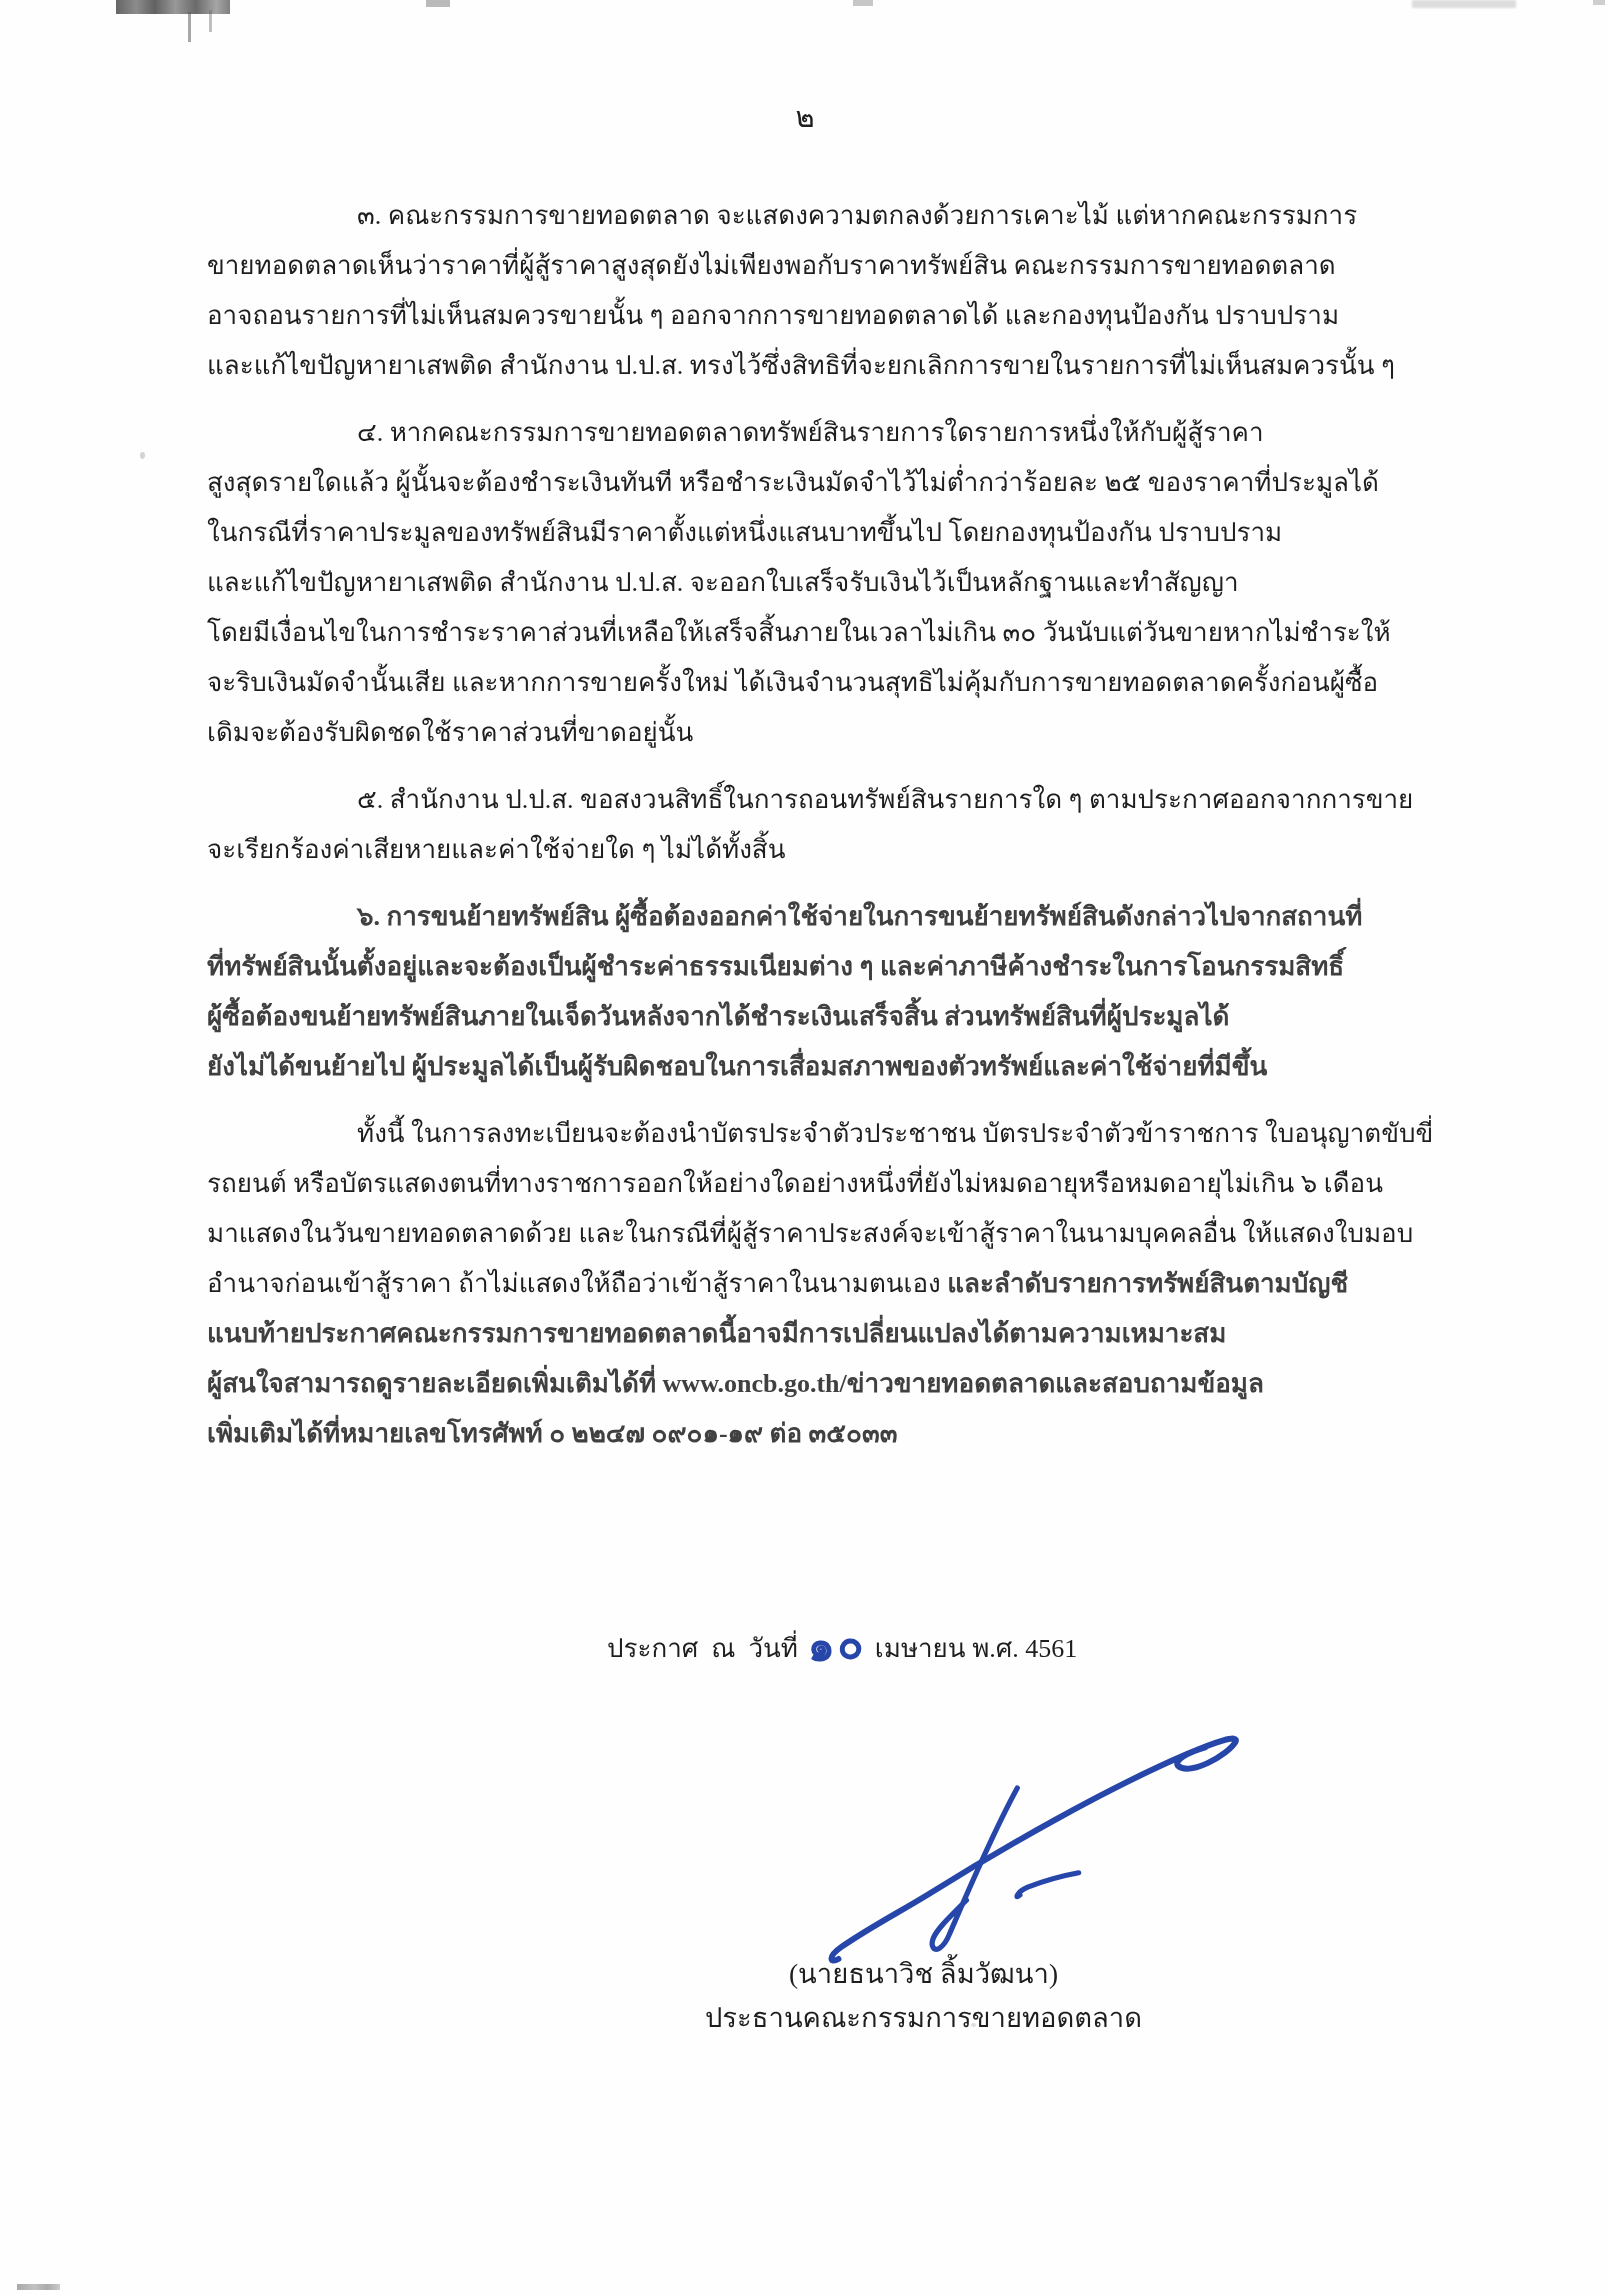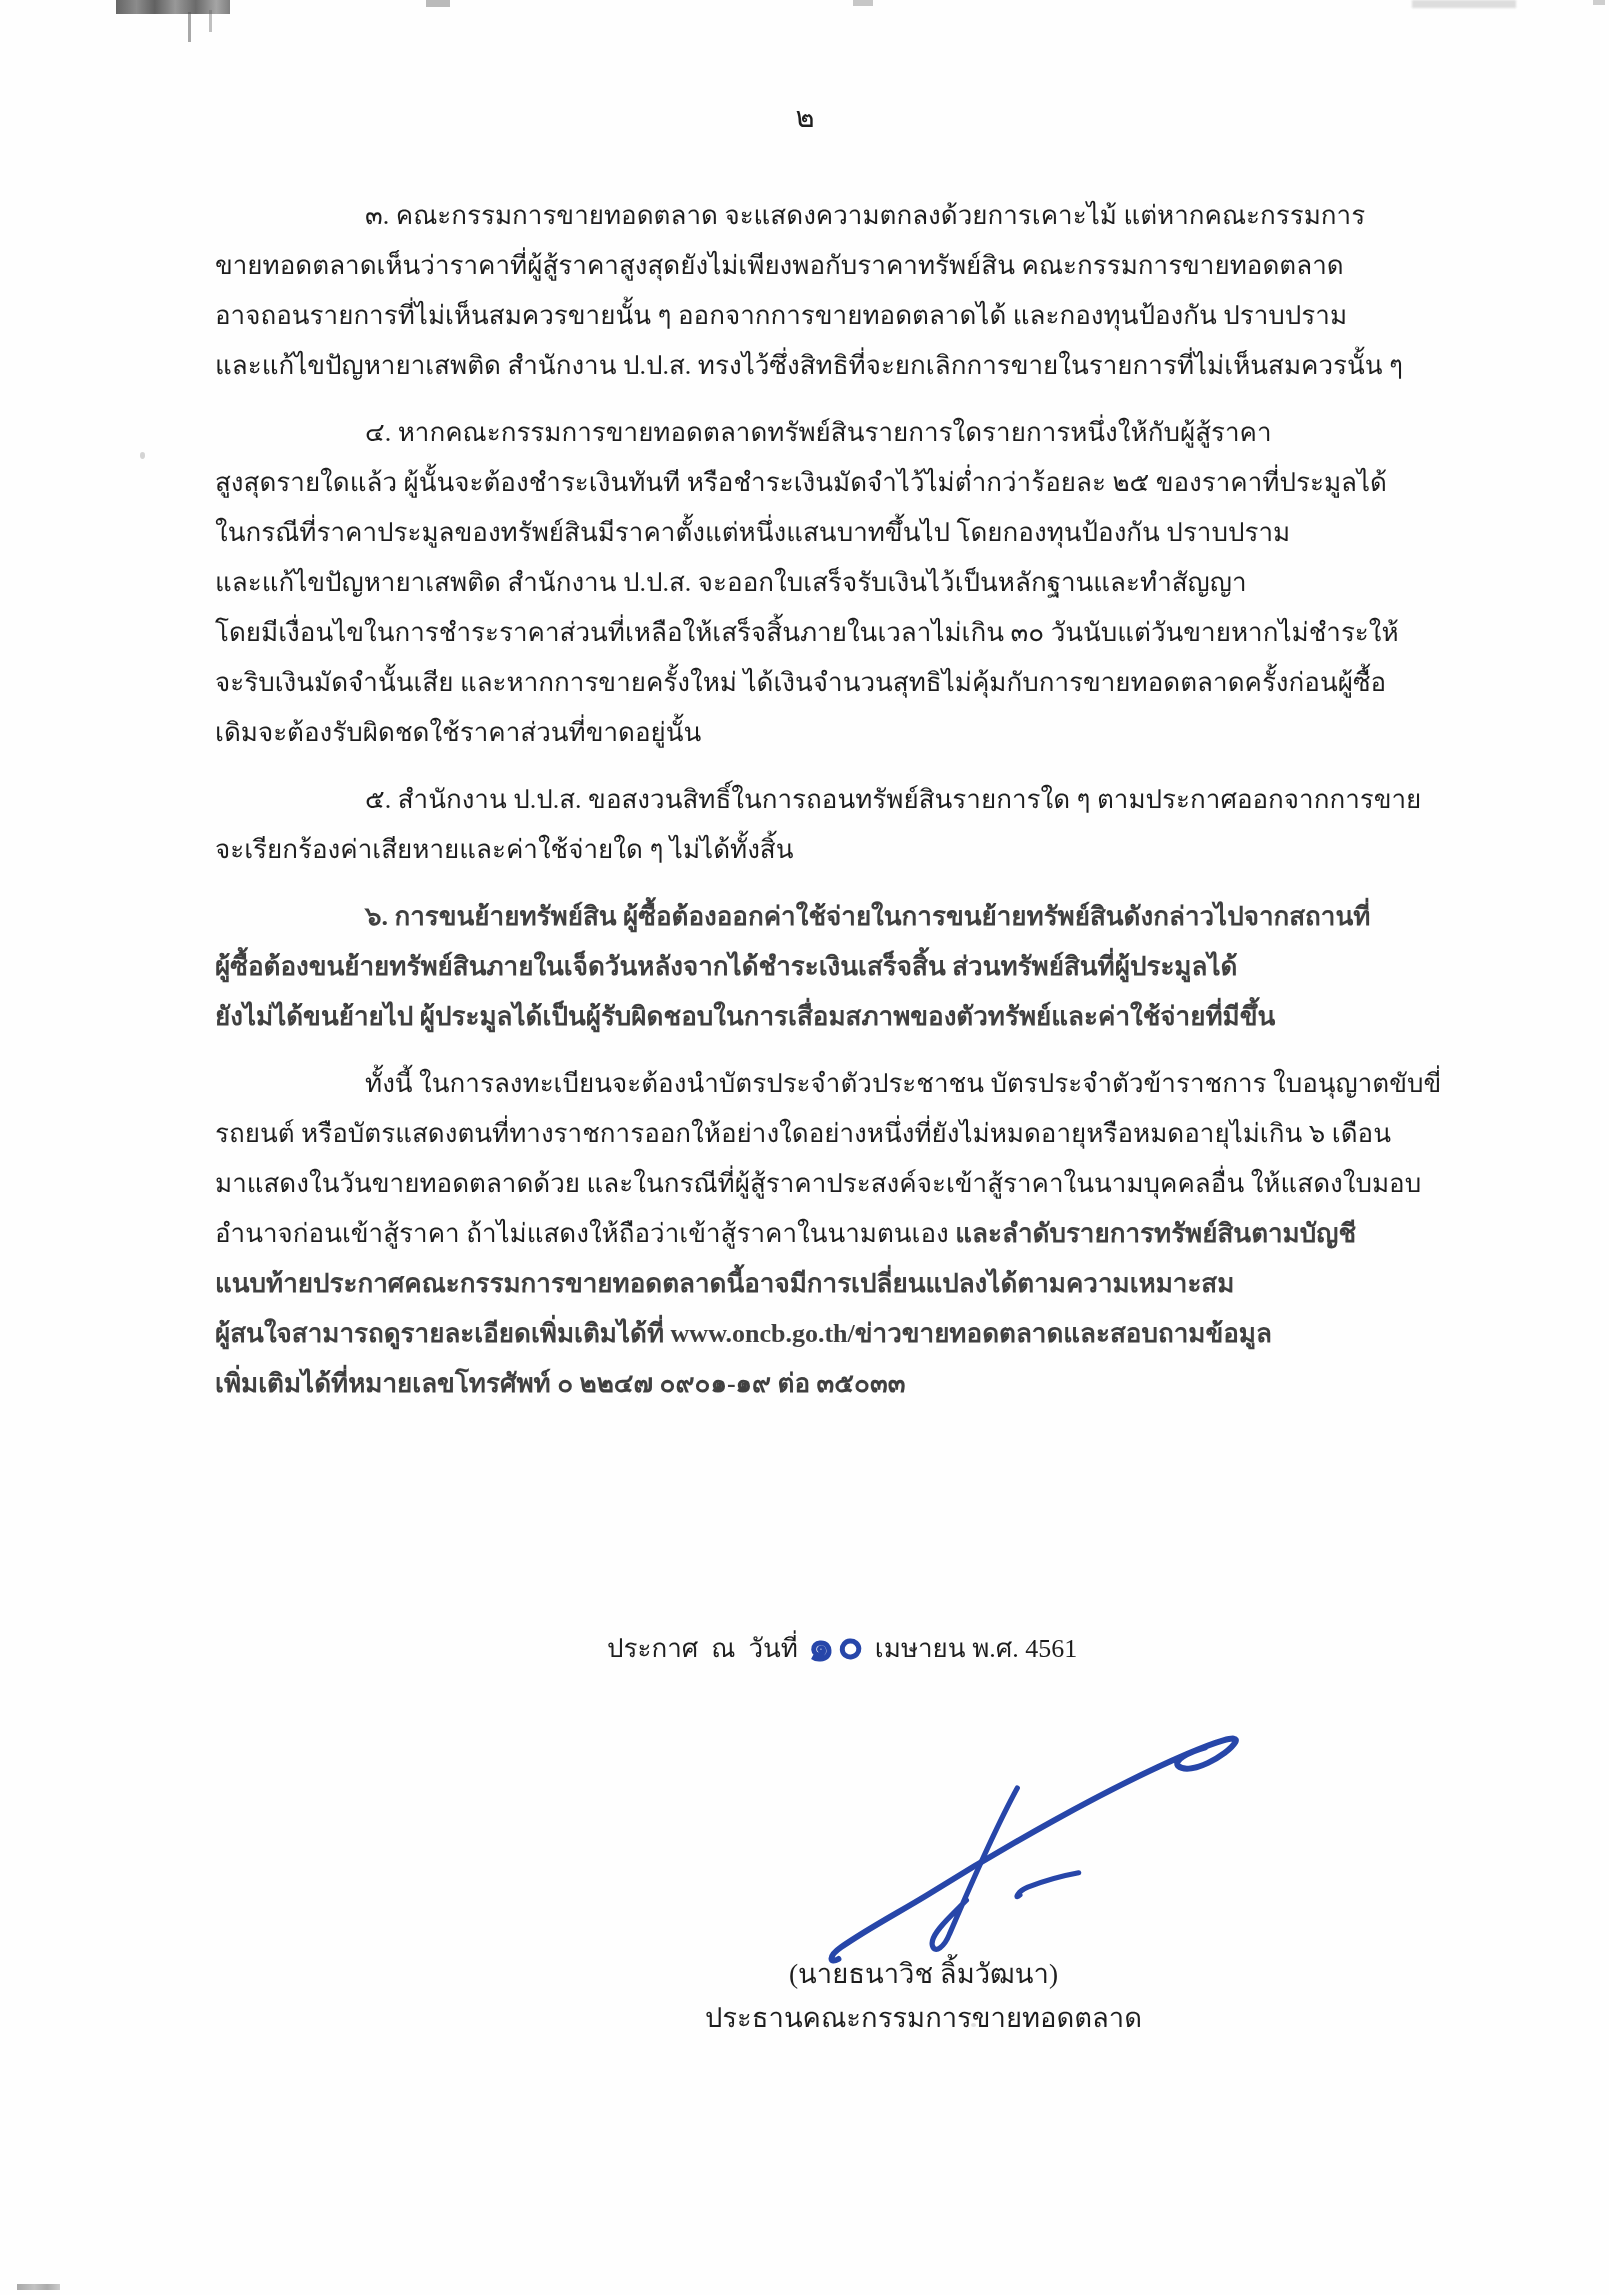--- a/index.html
+++ b/index.html
@@ -25,21 +25,21 @@
   .a6{left:140px;top:452px;width:5.2px;height:6.5px;opacity:.35;background:#888;border-radius:50%;filter:blur(0.7px);}
   .a7{left:971px;top:2023px;width:4.6px;height:3.9px;opacity:.3;background:#999;border-radius:50%;}
   .a8{left:17px;top:2284px;width:43px;height:5.9px;opacity:.5;
       background:linear-gradient(90deg,#555 0%,#888 40%,#5a5a5a 70%,#999 100%);filter:blur(0.7px);}
 
   .page-number{
     position:absolute;top:98px;left:0;width:100%;
     text-align:center;font-size:29px;line-height:39px;
   }
   .content{
-    position:absolute;left:215px;top:191px;width:1214px;
+    position:absolute;left:207px;top:191px;width:1214px;
     font-size:26px;line-height:50px;
   }
   .content section{margin:0;padding:0;}
   .content section + section{margin-top:17px;}
   .line{white-space:nowrap;}
   .indent{padding-left:150px;}
   .bold, .bold .line, .b{font-weight:bold;color:#404040;}
   .u{
     text-decoration-thickness:2.6px;
     text-underline-offset:8.5px;
@@ -101,20 +101,21 @@
       <div class="line">เดิมจะต้องรับผิดชดใช้ราคาส่วนที่ขาดอยู่นั้น</div>
     </section>
 
     <section>
       <div class="line indent">๕. สำนักงาน ป.ป.ส. ขอสงวนสิทธิ์ในการถอนทรัพย์สินรายการใด ๆ ตามประกาศออกจากการขาย</div>
       <div class="line">จะเรียกร้องค่าเสียหายและค่าใช้จ่ายใด ๆ ไม่ได้ทั้งสิ้น</div>
     </section>
 
     <section class="bold">
       <div class="line indent">๖. การขนย้ายทรัพย์สิน ผู้ซื้อต้องออกค่าใช้จ่ายในการขนย้ายทรัพย์สินดังกล่าวไปจากสถานที่</div>
+      <div class="line">ที่ทรัพย์สินนั้นตั้งอยู่และจะต้องเป็นผู้ชำระค่าธรรมเนียมต่าง ๆ และค่าภาษีค้างชำระในการโอนกรรมสิทธิ์</div>
       <div class="line"><span class="u">ผู้ซื้อต้องขนย้ายทรัพย์สินภายในเจ็ดวันหลังจากได้ชำระเงินเสร็จสิ้น</span><span> ส่วนทรัพย์สินที่ผู้ประมูลได้</span></div>
       <div class="line">ยังไม่ได้ขนย้ายไป ผู้ประมูลได้เป็นผู้รับผิดชอบในการเสื่อมสภาพของตัวทรัพย์และค่าใช้จ่ายที่มีขึ้น</div>
     </section>
 
     <section>
       <div class="line indent">ทั้งนี้ ในการลงทะเบียนจะต้องนำบัตรประจำตัวประชาชน บัตรประจำตัวข้าราชการ ใบอนุญาตขับขี่</div>
       <div class="line">รถยนต์ หรือบัตรแสดงตนที่ทางราชการออกให้อย่างใดอย่างหนึ่งที่ยังไม่หมดอายุหรือหมดอายุไม่เกิน ๖ เดือน</div>
       <div class="line">มาแสดงในวันขายทอดตลาดด้วย และในกรณีที่ผู้สู้ราคาประสงค์จะเข้าสู้ราคาในนามบุคคลอื่น ให้แสดงใบมอบ</div>
       <div class="line"><span>อำนาจก่อนเข้าสู้ราคา ถ้าไม่แสดงให้ถือว่าเข้าสู้ราคาในนามตนเอง </span><span class="b">และลำดับรายการทรัพย์สินตามบัญชี</span></div>
       <div class="line b">แนบท้ายประกาศคณะกรรมการขายทอดตลาดนี้อาจมีการเปลี่ยนแปลงได้ตามความเหมาะสม</div>

